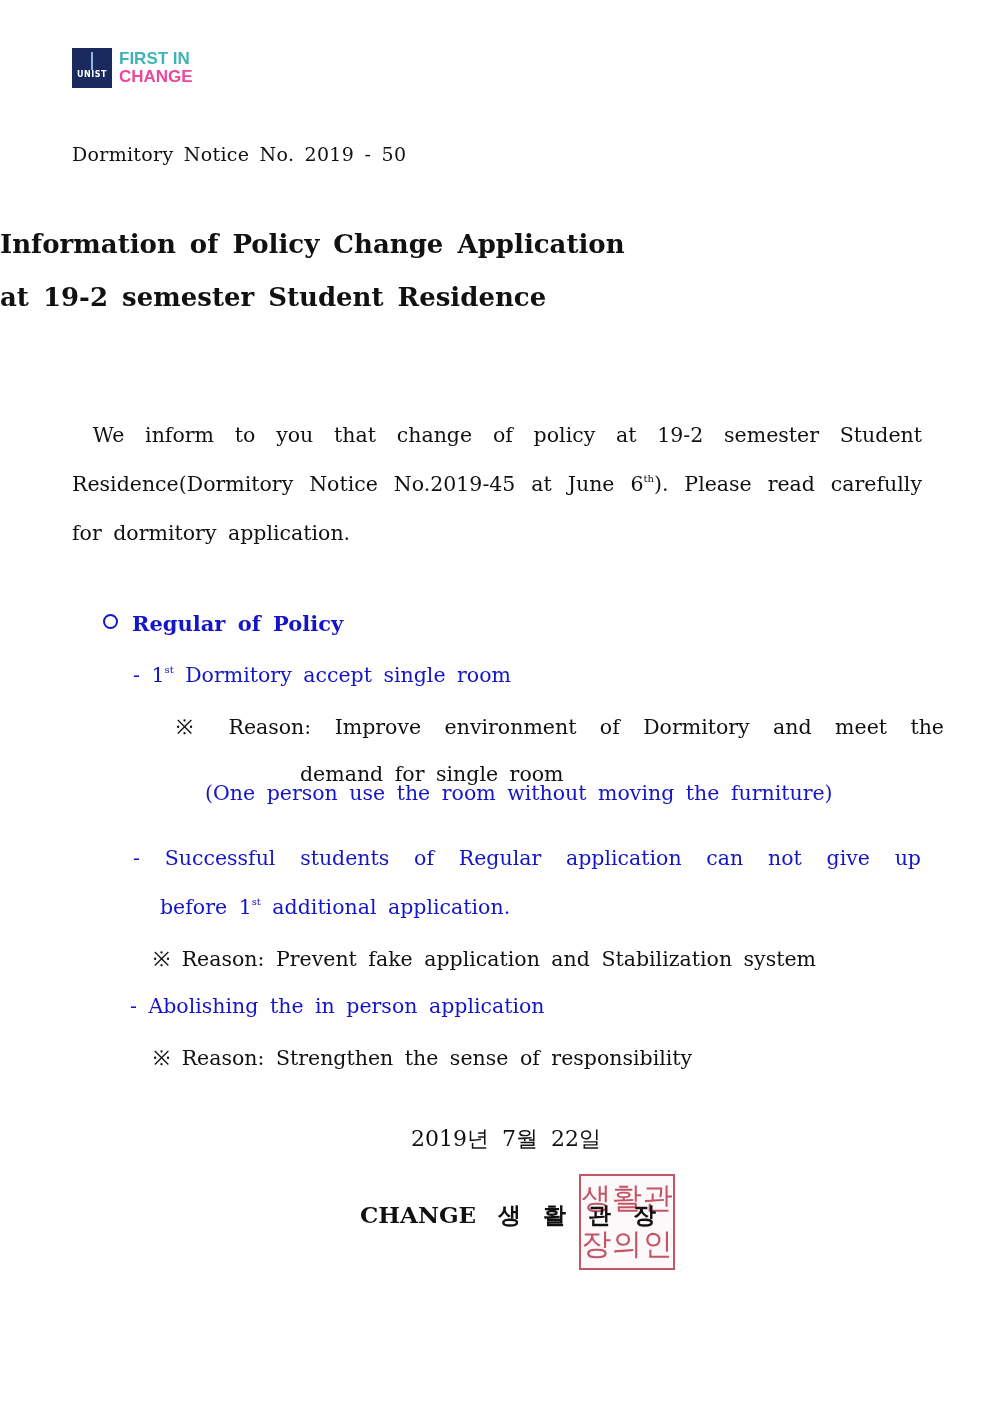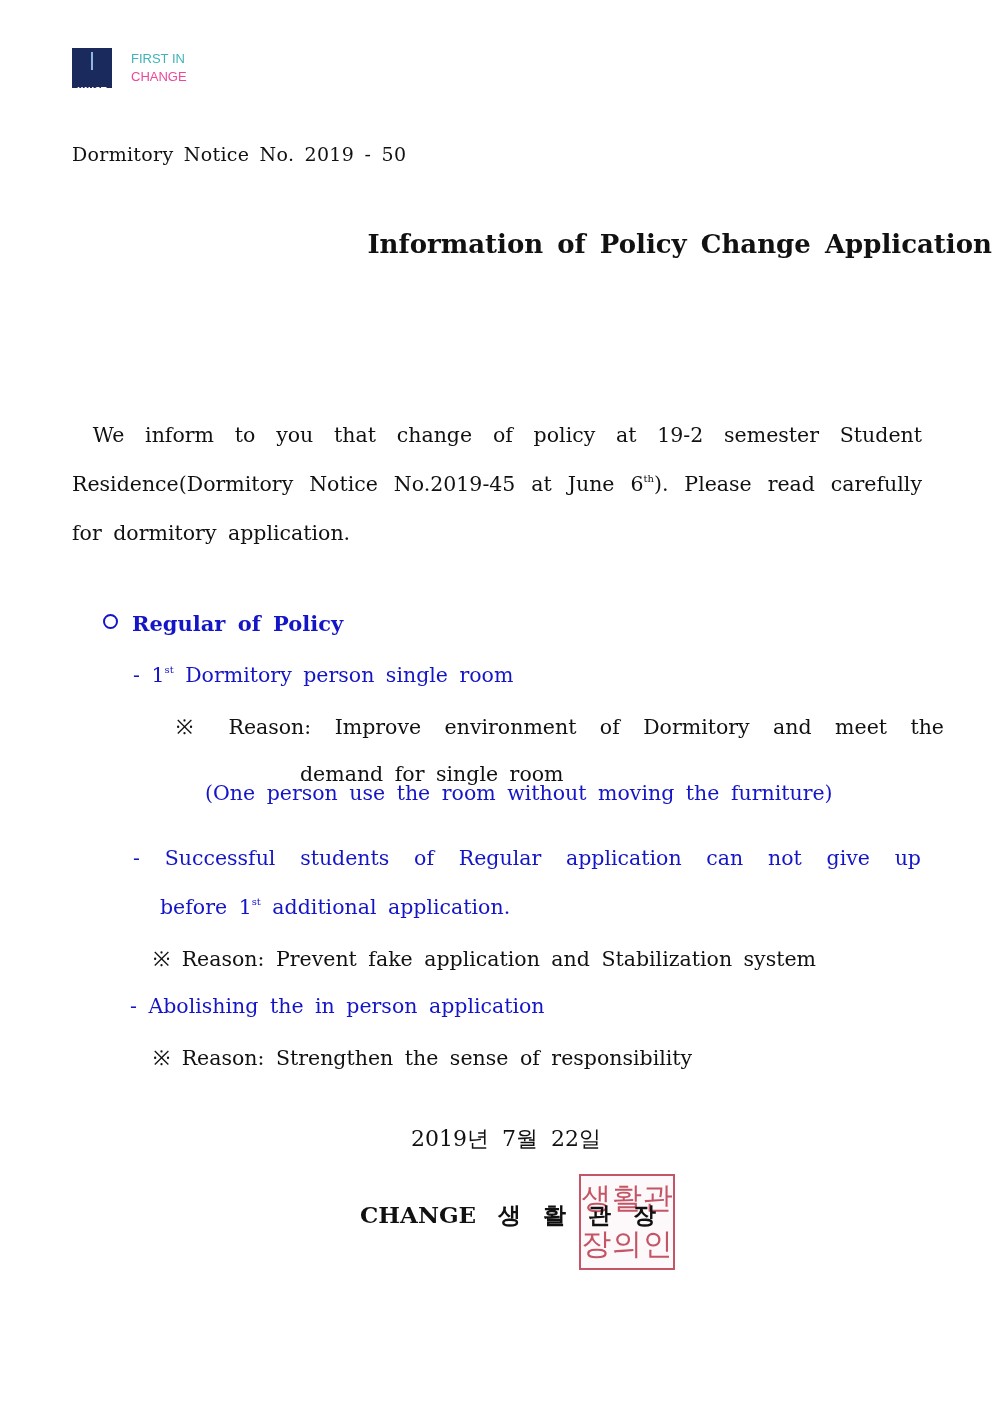--- a/index.html
+++ b/index.html
@@ -8,29 +8,29 @@
     font-family: "DejaVu Serif", "Liberation Serif", serif;
     color: #111;
   }
   .logo { position: absolute; left: 72px; top: 48px; display: flex; align-items: center; }
   .logo-box {
     width: 40px; height: 40px; background: #1b2a5c; position: relative;
   }
   .logo-box .bar { position: absolute; left: 19px; top: 4px; width: 2px; height: 18px; background: #8fb7e0; }
   .logo-box .txt {
     position: absolute; left: 0; right: 0; top: 22px; text-align: center;
-    color: #fff; font-family: "DejaVu Sans", sans-serif; font-size: 8px; font-weight: bold; letter-spacing: 0.5px; margin-top: 17px;
+    color: #fff; font-family: "DejaVu Sans", sans-serif; font-size: 8px; font-weight: bold; letter-spacing: 0.5px;
   }
-  .logo-words { margin-left: 19px; font-family: "Liberation Sans", sans-serif; font-weight: normal; line-height: 18px; font-size: 13px; }
+  .logo-words { margin-left: 7px; font-family: "Liberation Sans", sans-serif; font-weight: bold; line-height: 18px; font-size: 17px; }
   .logo-words .l1 { color: #3fb3b8; }
   .logo-words .l2 { color: #ec4899; }
 
   .notice-no { position: absolute; left: 72px; top: 143px; font-size: 19px; letter-spacing: 0.3px; word-spacing: 4px; }
 
-  .title { position: absolute; left: 0; width: 992px; top: 218px; text-align: right;
+  .title { position: absolute; left: 0; width: 992px; top: 218px; text-align: left;
     font-family: "DejaVu Serif", serif; font-weight: bold; font-size: 26px; line-height: 53px; word-spacing: 5px; }
 
   .intro { position: absolute; left: 72px; width: 850px; top: 411px; font-size: 20.5px; line-height: 49px;
     text-align: justify; word-spacing: 5px; }
   .intro sup, .blue sup { font-size: 10px; vertical-align: 9px; line-height: 0; }
 
   .blue { color: #1515c8; }
   .line { position: absolute; font-size: 20.5px; white-space: nowrap; word-spacing: 5px; }
   .heading { left: 103px; top: 611px; font-weight: bold; font-size: 21px; }
   .heading .circ { display: inline-block; width: 11px; height: 11px; border: 2px solid #1515c8; border-radius: 50%; margin-right: 14px; vertical-align: 2px; }
@@ -56,30 +56,31 @@
   <div class="logo-words">
     <div class="l1">FIRST IN</div>
     <div class="l2">CHANGE</div>
   </div>
 </div>
 
 <div class="notice-no">Dormitory Notice No. 2019 - 50</div>
 
 <div class="title">
   <div>Information of Policy Change Application</div>
+  <div>at 19-2 semester Student Residence</div>
 </div>
 
 <div class="intro">&nbsp;<span>We inform to you that change of policy at 19-2 semester Student Residence(Dormitory Notice No.2019-45 at June 6</span><sup>th</sup><span>). Please read carefully for dormitory application.</span></div>
 
 <div class="line heading blue">
   <span class="circ"></span><span>Regular of Policy</span>
 </div>
 
 <div class="line blue" style="left:133px; top:663px;">
-  <span>- 1</span><sup>st</sup><span> Dormitory person single room</span>
+  <span>- 1</span><sup>st</sup><span> Dormitory accept single room</span>
 </div>
 <div class="line justify-line" style="left:153px; width:768px; top:712px;margin-left:23px;">※ Reason: Improve environment of Dormitory and meet the</div>
 <div class="line" style="left:300px; top:762px;">demand for single room</div>
 <div class="line blue" style="left:205px; top:781px;">(One person use the room without moving the furniture)</div>
 
 <div class="line blue justify-line" style="left:133px; width:788px; top:846px;">- Successful students of Regular application can not give up</div>
 <div class="line blue" style="left:160px; top:895px;">
   <span>before 1</span><sup>st</sup><span> additional application.</span>
 </div>
 <div class="line" style="left:153px; top:944px;">※ Reason: Prevent fake application and Stabilization system</div>

